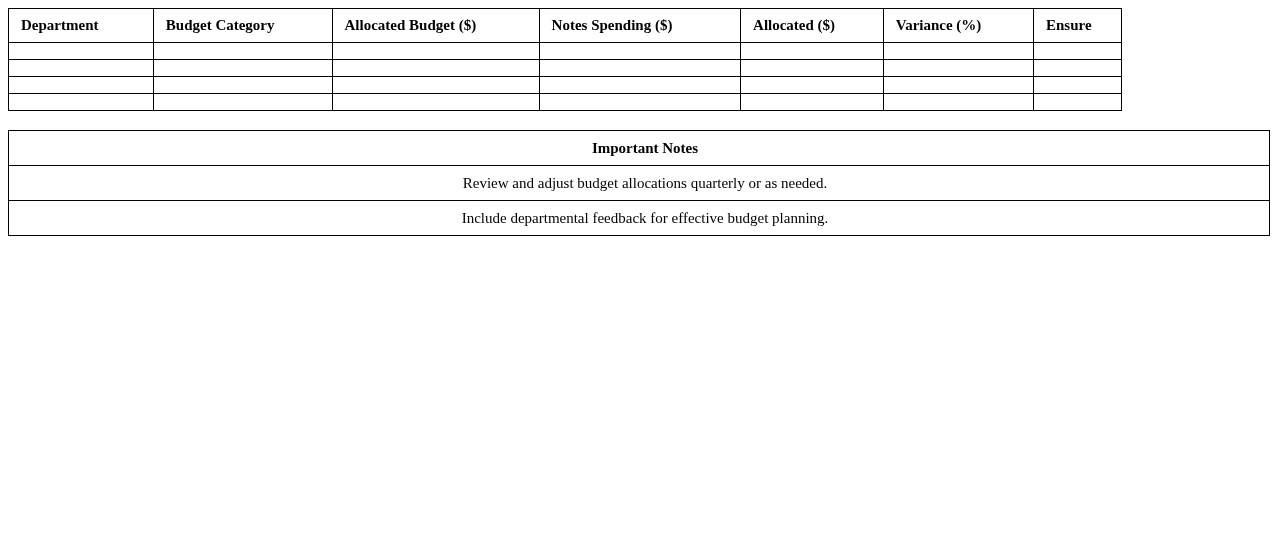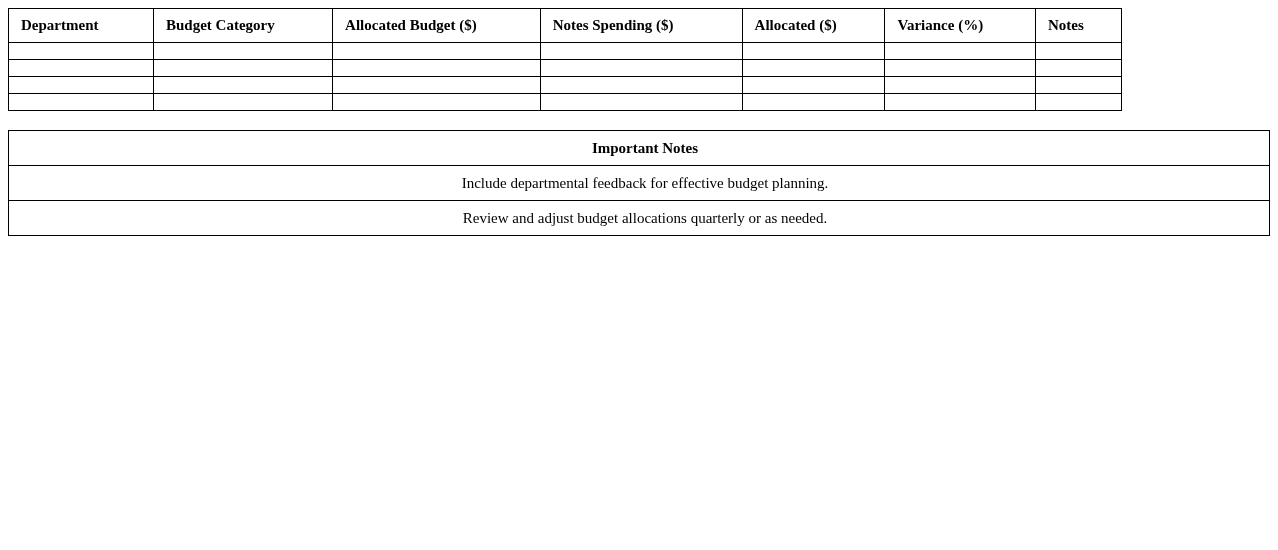--- a/index.html
+++ b/index.html
@@ -28,21 +28,21 @@
       <col style="width:93px">
   </colgroup>
   <thead>
     <tr>
       <th>Department</th>
       <th>Budget Category</th>
       <th>Allocated Budget ($)</th>
       <th>Notes Spending ($)</th>
       <th>Allocated ($)</th>
       <th>Variance (%)</th>
-      <th>Notes</th>
+      <th>Ensure</th>
     </tr>
   </thead>
   <tbody>
     <tr>
       <td></td>
       <td></td>
       <td></td>
       <td></td>
       <td></td>
       <td></td>
@@ -79,19 +79,19 @@
 </table>
 
 <table id="notes-table">
   <thead>
     <tr>
       <th>Important Notes</th>
     </tr>
   </thead>
   <tbody>
     <tr>
-      <td>Include departmental feedback for effective budget planning.</td>
+      <td>Review and adjust budget allocations quarterly or as needed.</td>
     </tr>
     <tr>
-      <td>Review and adjust budget allocations quarterly or as needed.</td>
+      <td>Include departmental feedback for effective budget planning.</td>
     </tr>
   </tbody>
 </table>
 
 </body></html>

